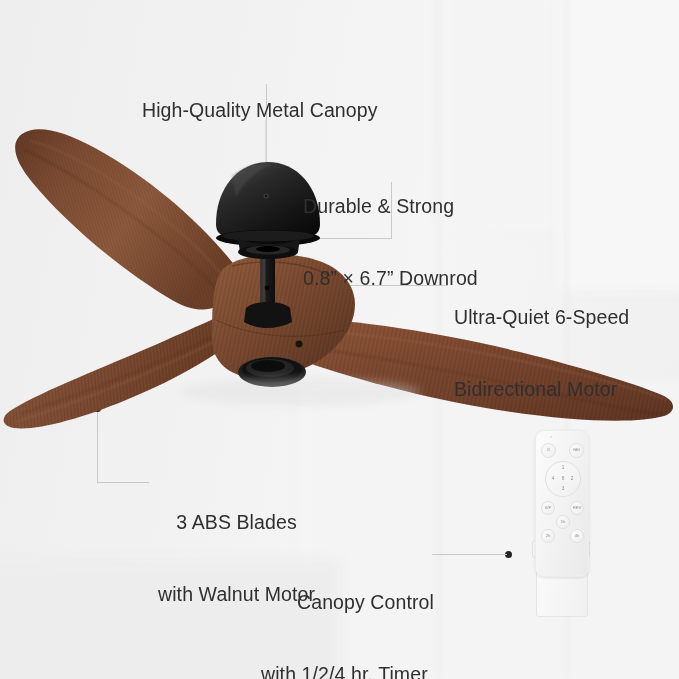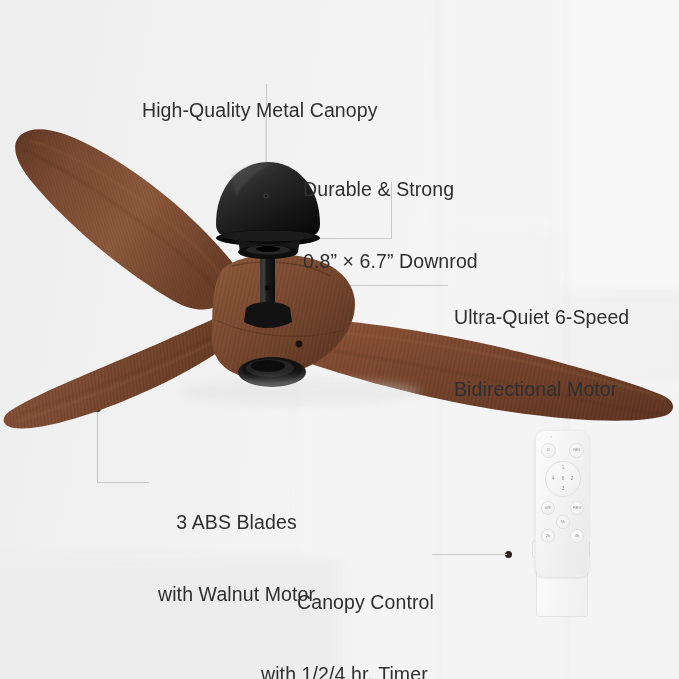--- a/index.html
+++ b/index.html
@@ -250,21 +250,21 @@
       <ellipse cx="268" cy="249" rx="12" ry="3" fill="#000"></ellipse>
     </g>
 
     <ellipse cx="300" cy="392" rx="120" ry="14" fill="#d9d9d9" opacity="0.35" filter="url(#softer)"></ellipse>
   </svg>
 
   <div class="label" style="left:142px;top:50px;">
     <div>High-Quality Metal Canopy</div>
   </div>
 
-  <div class="label" style="left:303px;top:129px;">
+  <div class="label" style="left:303px;top:146px;">
     <div>Durable &amp; Strong</div>
     <div>0.8” × 6.7” Downrod</div>
   </div>
 
   <div class="label" style="left:454px;top:257px;">
     <div>Ultra-Quiet 6-Speed</div>
     <div>Bidirectional Motor</div>
   </div>
 
   <div class="label" style="left:158px;top:462px;text-align:center;">

